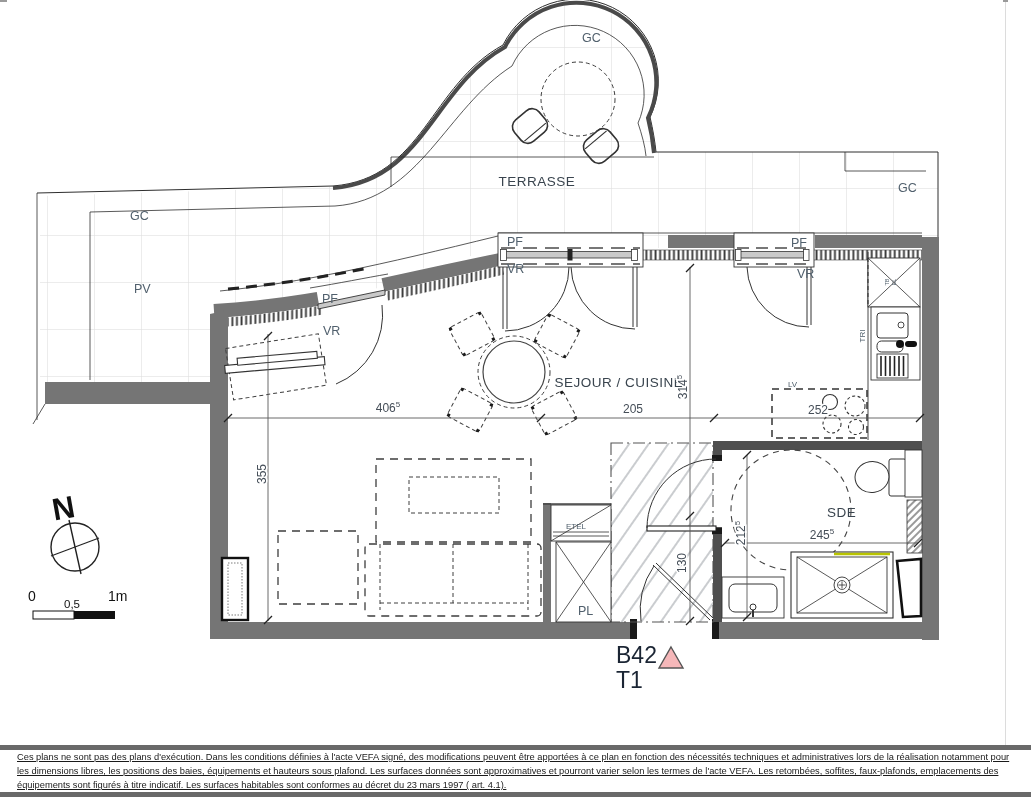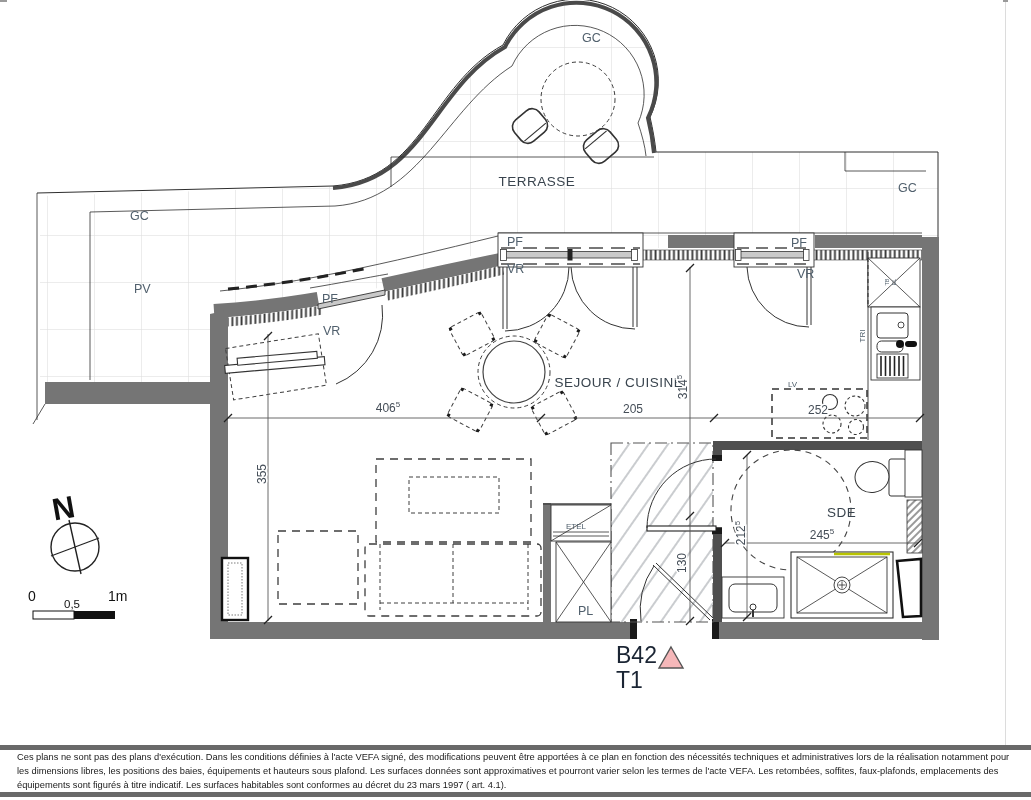--- a/index.html
+++ b/index.html
@@ -33,21 +33,21 @@
   .scaletxt{fill:#111;font-size:14px;}
   .scaletxt-s{fill:#111;font-size:11.5px;}
   .unit-txt{fill:var(--unit_text,#1b2534);font-size:23px;}
   .north-n{fill:#111;font-size:31px;font-weight:bold;}
   .tri{fill:var(--triangle,#f5b7b9);stroke:#555;stroke-width:1.4;}
   .yellow{stroke:var(--accent_yellow,#b9c400);stroke-width:2.6;fill:none;}
 
   
   .footer-bar{position:absolute;left:0;width:1031px;height:5px;background:#696969;}
   .disclaimer{position:absolute;left:17px;top:750px;width:998px;margin:0;
-              font-size:9.3px;line-height:14.2px;color:#1a1a1a;}
+              font-size:9.3px;line-height:14.2px;color:#1a1a1a;text-decoration:underline;}
   .edge-hairline{position:absolute;left:1005px;top:0;width:1px;height:745px;background:#dcdcdc;}
   .corner-mark{position:absolute;background:#9a9a9a;}
 </style>
 </head>
 <body>
 
 <div class="stage">
 
 <svg width="1031" height="745" viewBox="0 0 1031 745">
   <defs>

